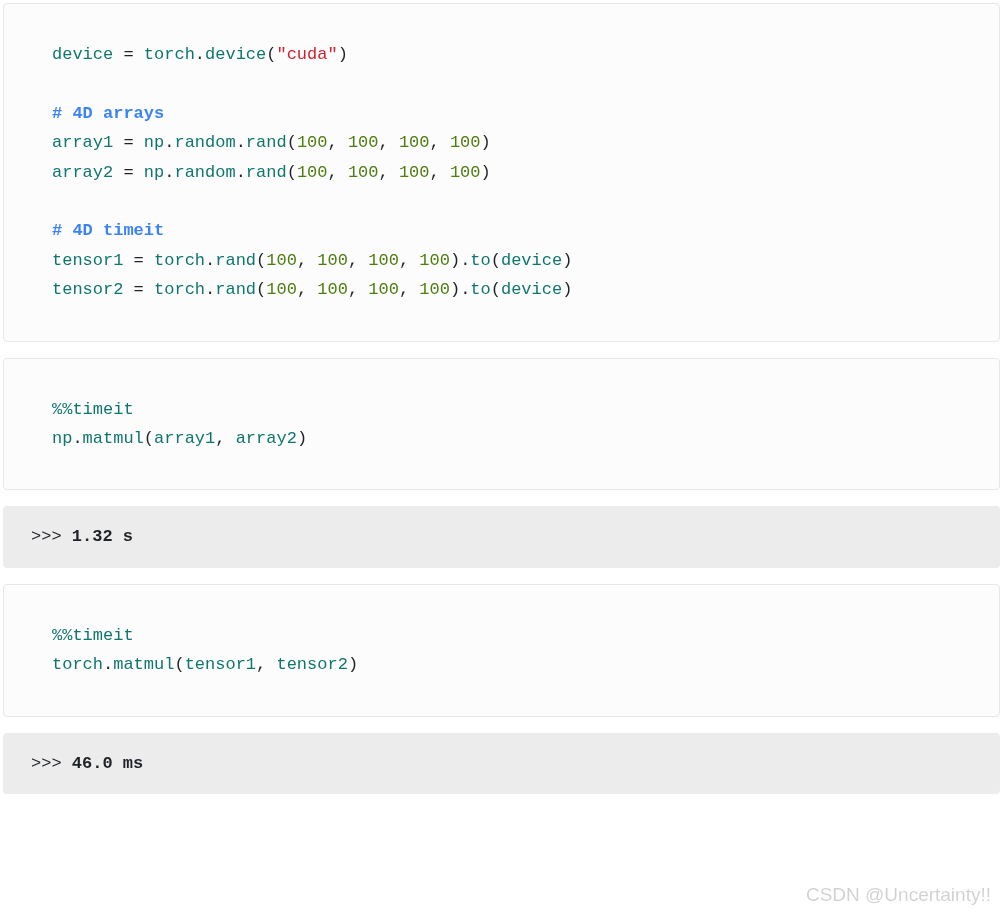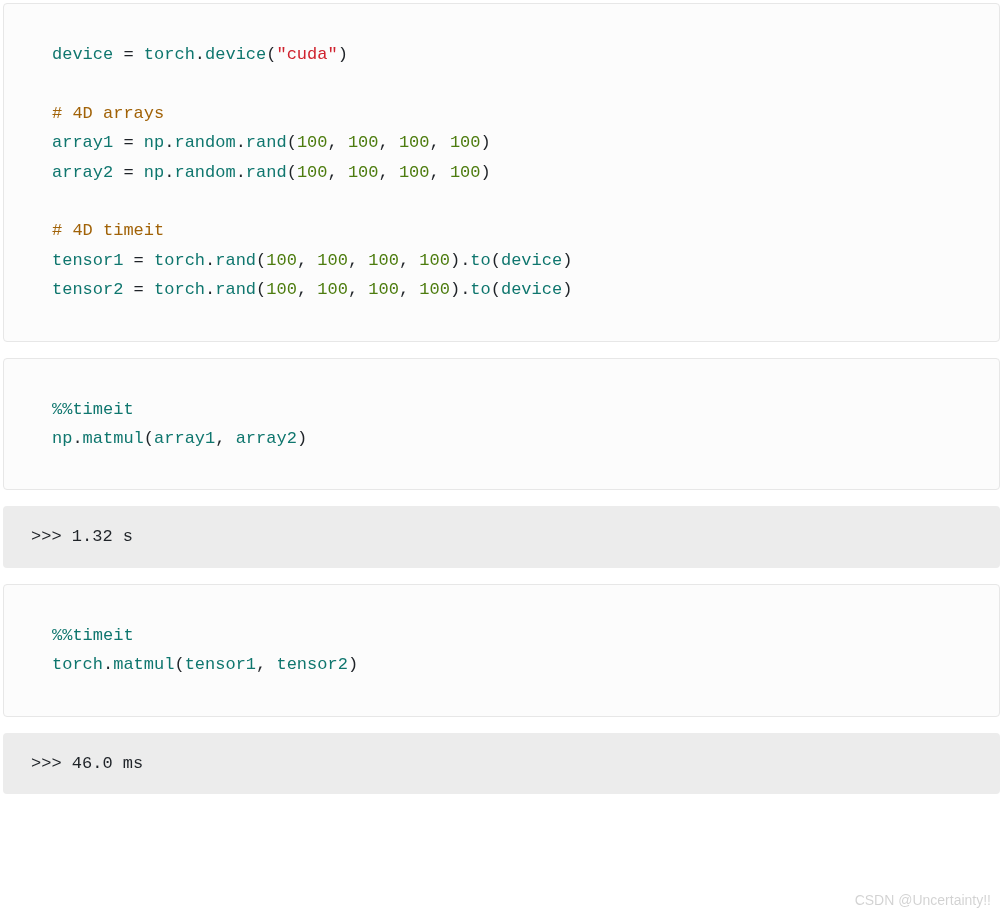--- a/index.html
+++ b/index.html
@@ -22,34 +22,34 @@
   }
   .output-block {
     background:#ececec;
     border-radius:4px;
     padding:16px 28px;
     margin-bottom:16px;
     white-space:pre;
     overflow-x:auto;
   }
   .output-block .prompt { font-weight:400; }
-  .output-block .result { font-weight:400;margin-top:48px; }
+  .output-block .result { font-weight:700;margin-top:48px; }
   .tok-op   { color:#1f2328; }
   .tok-punc { color:#1f2328; }
   .tok-id   { color:#0f766e; }
   .tok-num  { color:#4d7c0f; }
   .tok-str  { color:#cf222e; }
-  .tok-com  { color:#a16207; }
+  .tok-com  { color:#3b82f6;font-weight:bold; }
   .watermark {
     position:fixed;
     right:12px;
     bottom:4px;
     color:rgba(0,0,0,0.18);
     font-family:Arial, sans-serif;
-    font-size:14px;
+    font-size:19px;
     pointer-events:none;
   }
 </style>
 </head>
 <body>
 
 <div class="code-block"><span class="tok-id">device</span><span class="tok-op"> = </span><span class="tok-id">torch</span><span class="tok-punc">.</span><span class="tok-id">device</span><span class="tok-punc">(</span><span class="tok-str">"cuda"</span><span class="tok-punc">)</span>
 <span></span>
 <span class="tok-com"># 4D arrays</span>
 <span class="tok-id">array1</span><span class="tok-op"> = </span><span class="tok-id">np</span><span class="tok-punc">.</span><span class="tok-id">random</span><span class="tok-punc">.</span><span class="tok-id">rand</span><span class="tok-punc">(</span><span class="tok-num">100</span><span class="tok-punc">, </span><span class="tok-num">100</span><span class="tok-punc">, </span><span class="tok-num">100</span><span class="tok-punc">, </span><span class="tok-num">100</span><span class="tok-punc">)</span>

